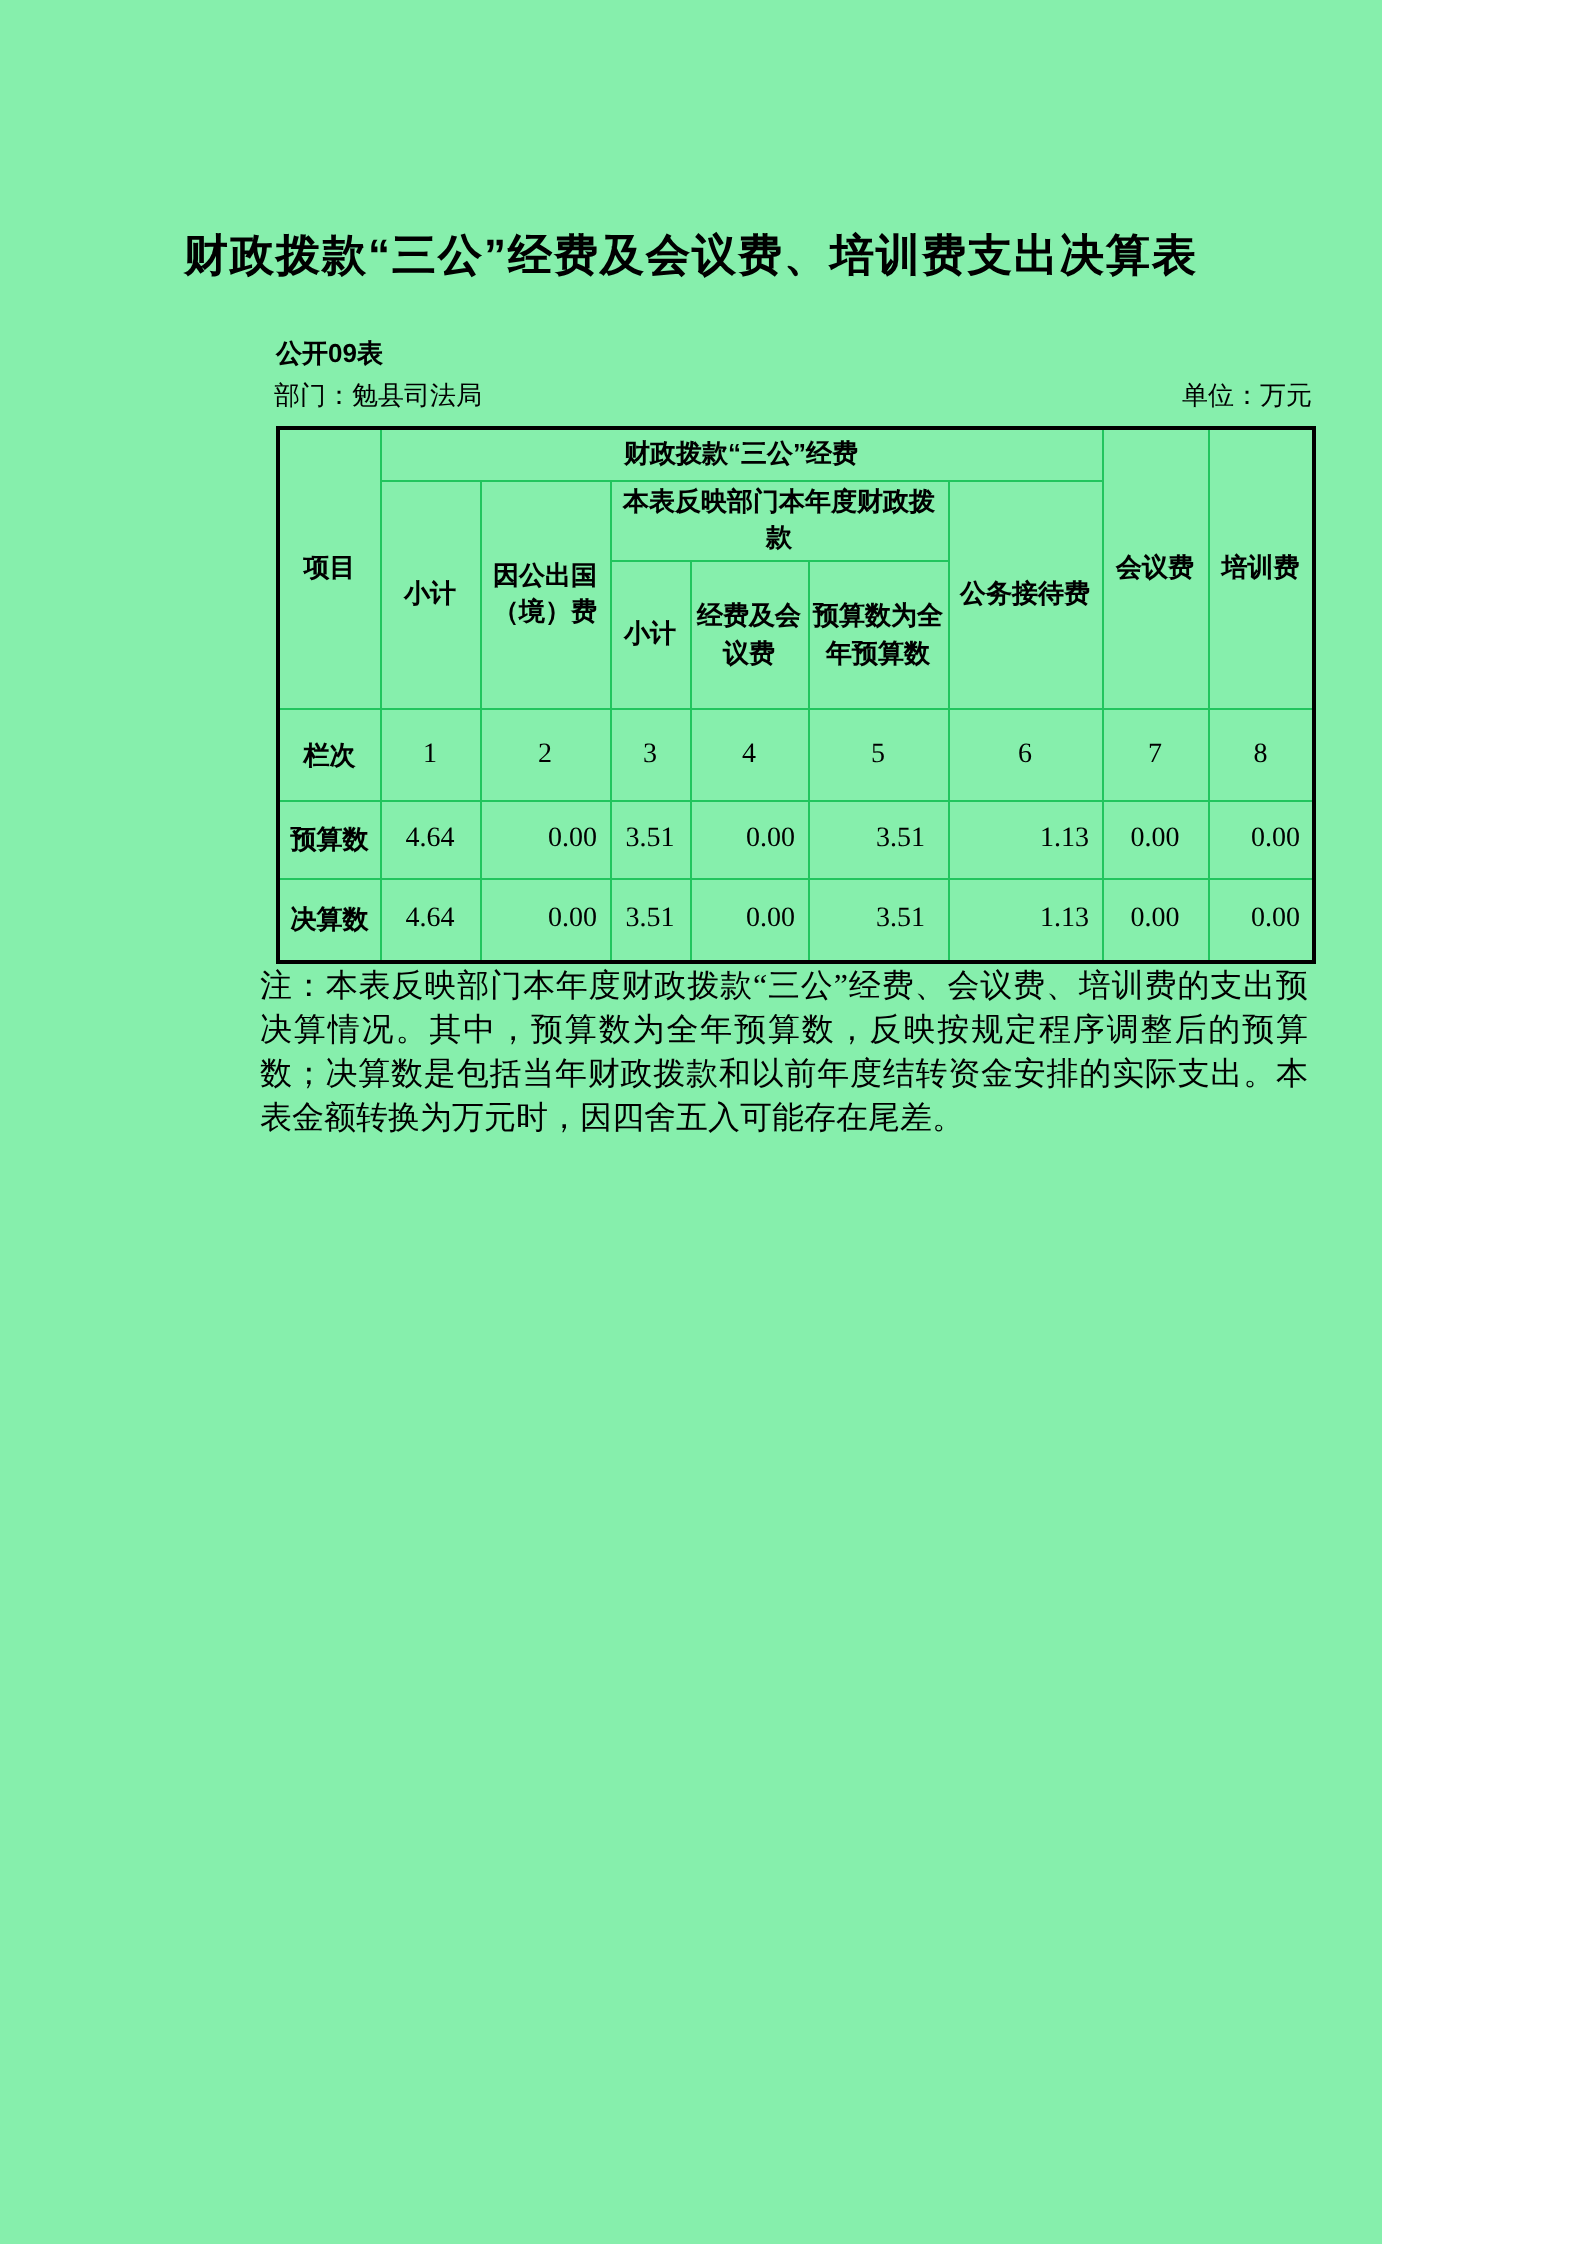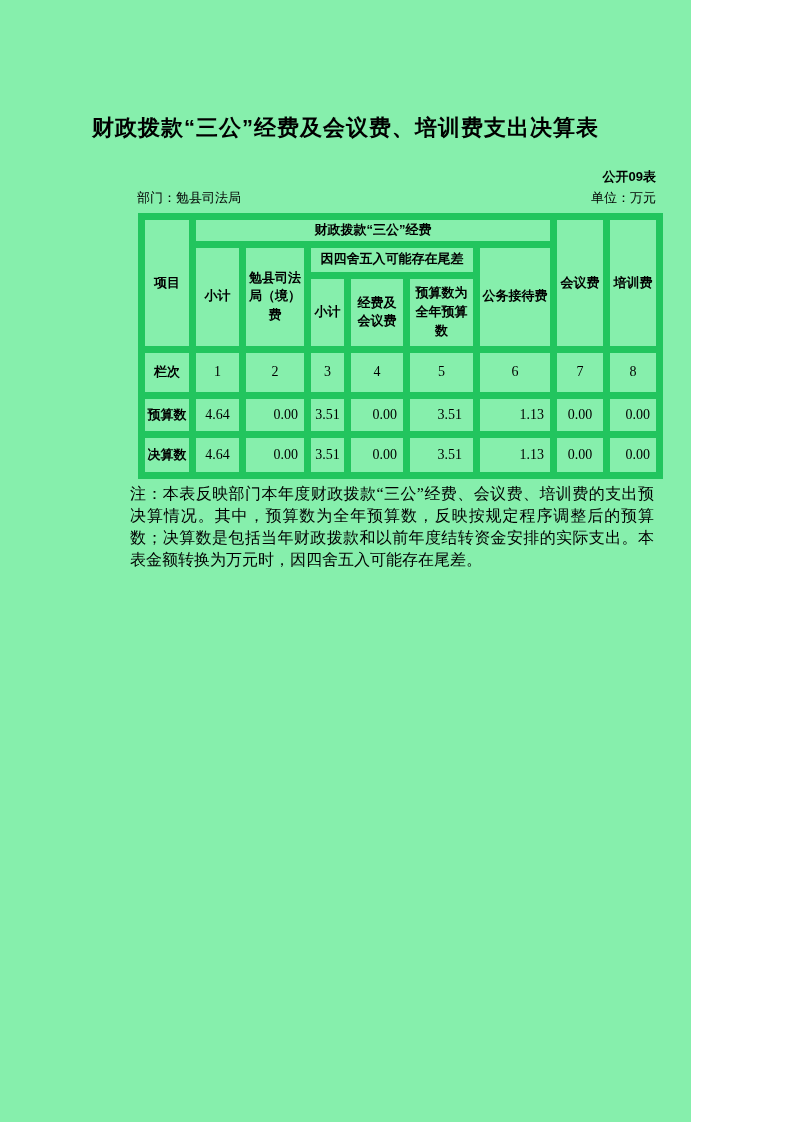--- a/index.html
+++ b/index.html
@@ -17,42 +17,41 @@
     top:113px; left:0; width:100%;
     text-align:center;
     font-size:22px;
     font-weight:bold;
     letter-spacing:1px;
     font-family:"Liberation Sans", sans-serif;
   }
   .table-code {
     position:absolute;
     top:168px; left:138px; width:518px;
-    text-align:right;
     font-size:13px;
     font-weight:bold;
   }
   .meta-row {
     position:absolute;
     top:189px; left:137px; width:519px;
     display:flex;
     justify-content:space-between;
     font-size:13px;
     font-weight:normal;
   }
   table.fin-table {
     position:absolute;
     top:213px; left:138px;
     width:518px;
     border-collapse:collapse;
     table-layout:fixed;
     border:2px solid #000;
   }
   .fin-table th, .fin-table td {
-    border:7px solid #22c55e;
+    border:1px solid #22c55e;
     vertical-align:middle;
     overflow:hidden;
   }
   .fin-table th {
     font-family:"Liberation Sans", sans-serif;
     font-size:13px;
     font-weight:bold;
     text-align:center;
     line-height:1.45;
     padding:1px 2px;
@@ -109,22 +108,22 @@
     </colgroup>
     <tbody>
         <tr style="height:26px">
       <th rowspan="3">项目</th>
       <th colspan="6">财政拨款“三公”经费</th>
       <th rowspan="3">会议费</th>
       <th rowspan="3">培训费</th>
     </tr>
     <tr style="height:31px">
       <th rowspan="2">小计</th>
-      <th rowspan="2">勉县司法局（境）费</th>
-      <th colspan="3">因四舍五入可能存在尾差</th>
+      <th rowspan="2">因公出国（境）费</th>
+      <th colspan="3">本表反映部门本年度财政拨款</th>
       <th rowspan="2">公务接待费</th>
     </tr>
     <tr style="height:74px">
       <th>小计</th>
       <th>经费及会议费</th>
       <th>预算数为全年预算数</th>
     </tr>
     <tr style="height:46px">
       <td class="row-label">栏次</td>
       <td class="ta-c">1</td>

